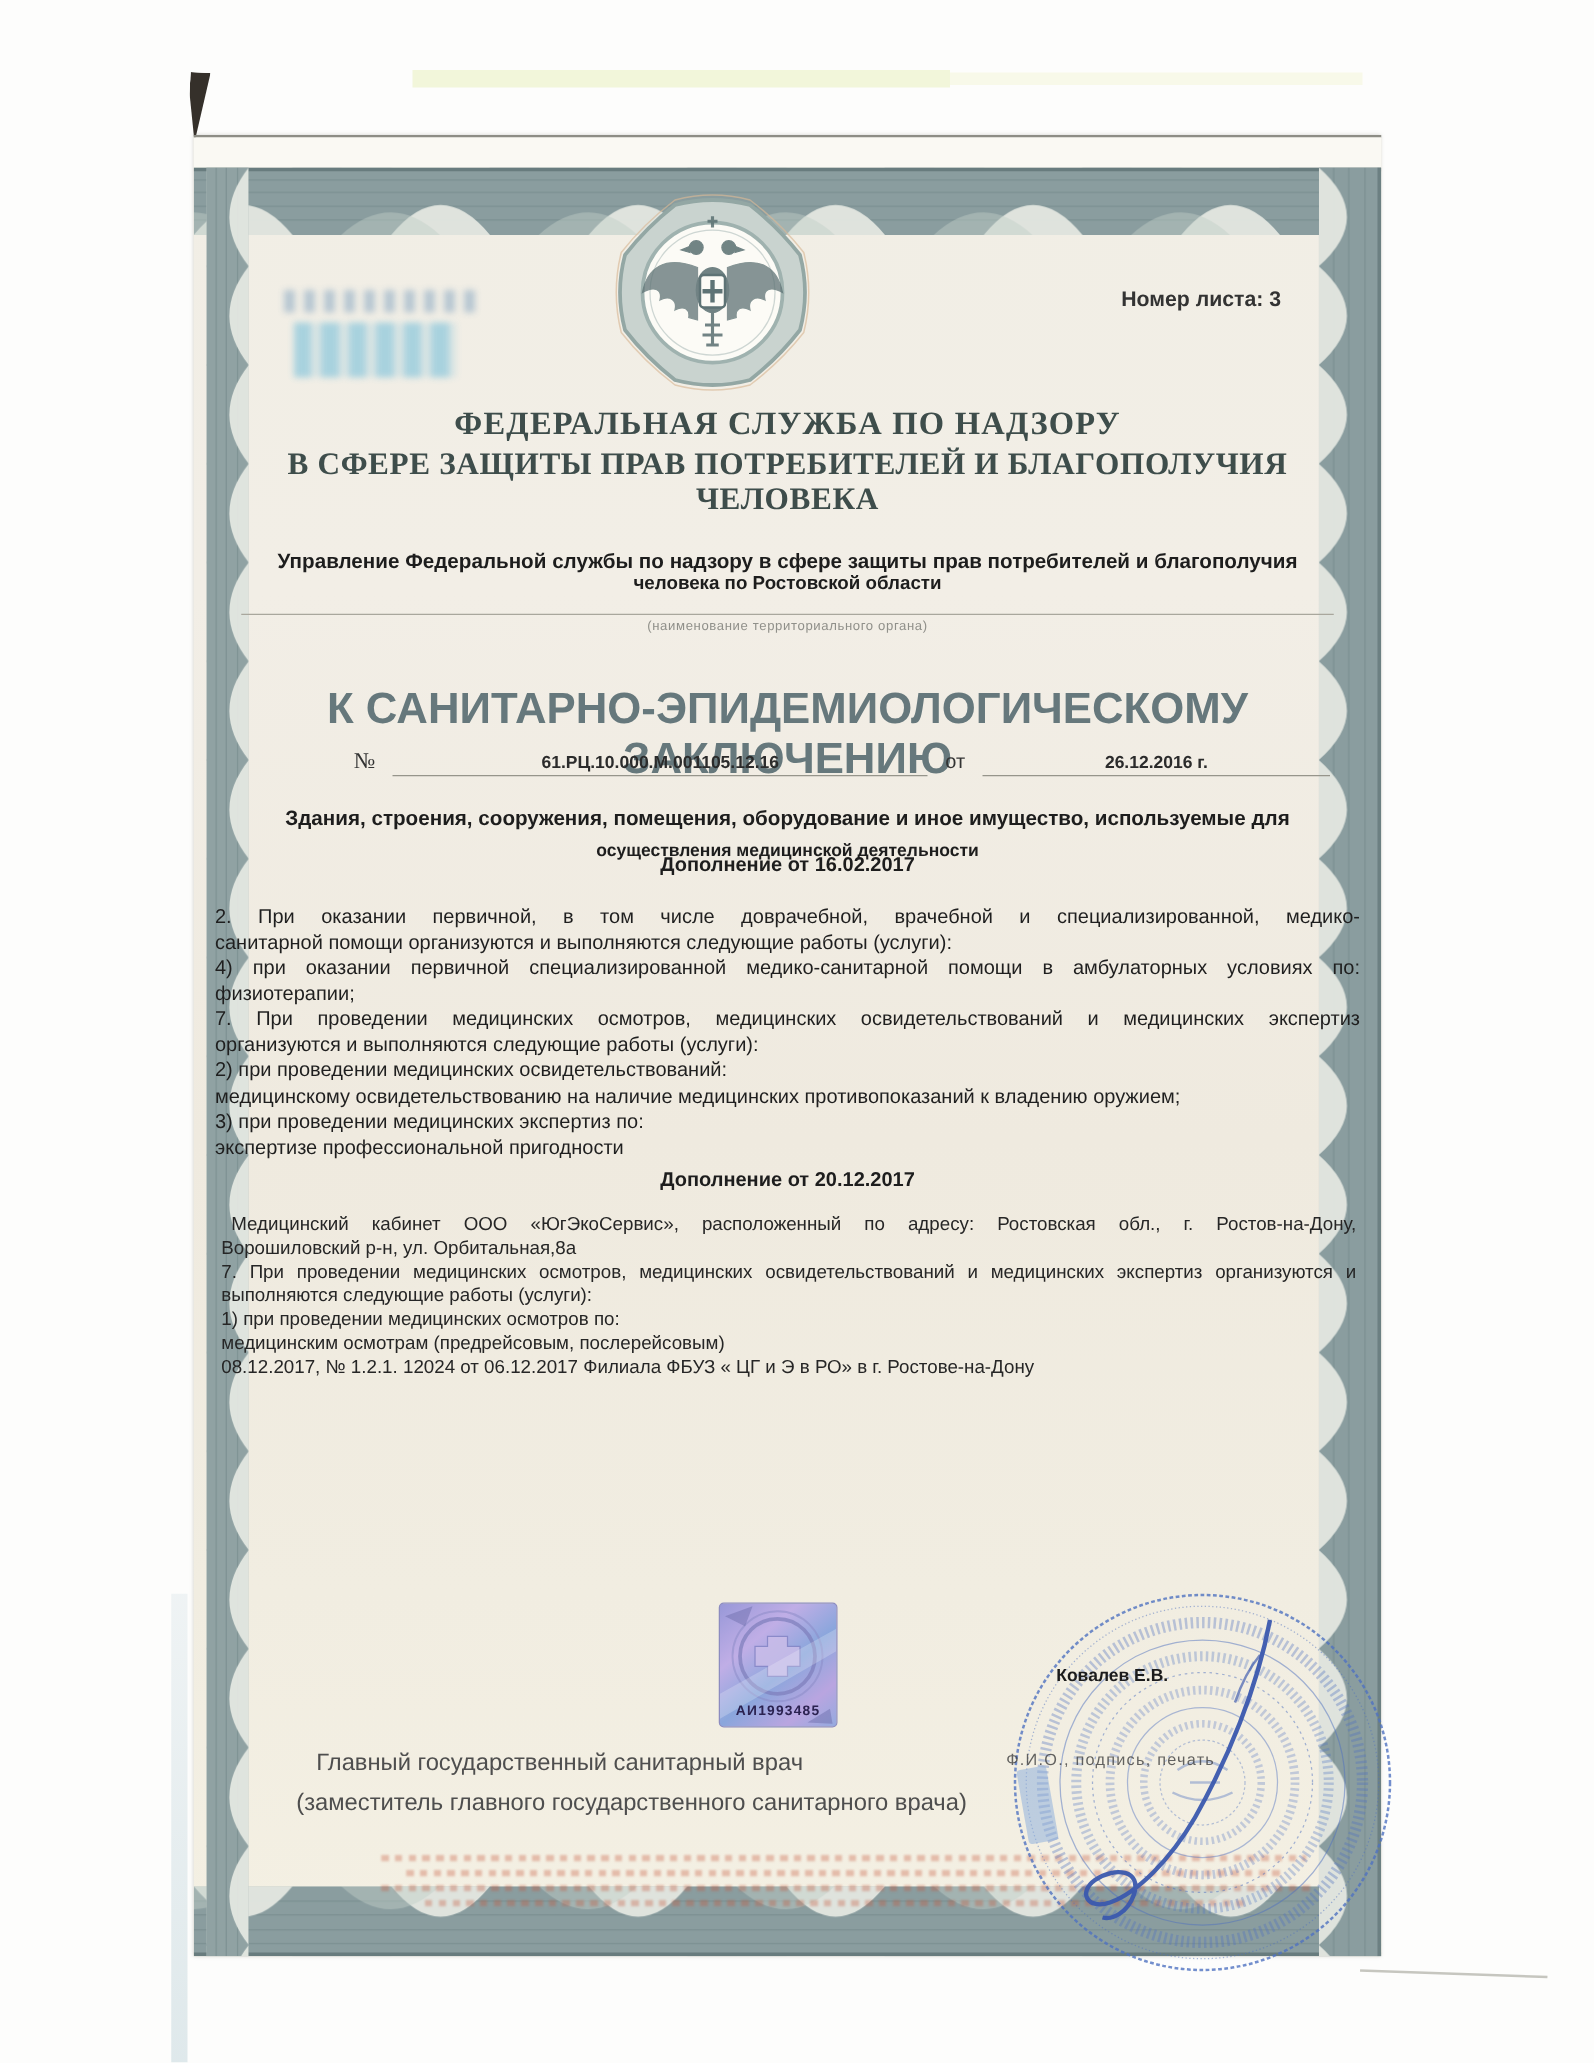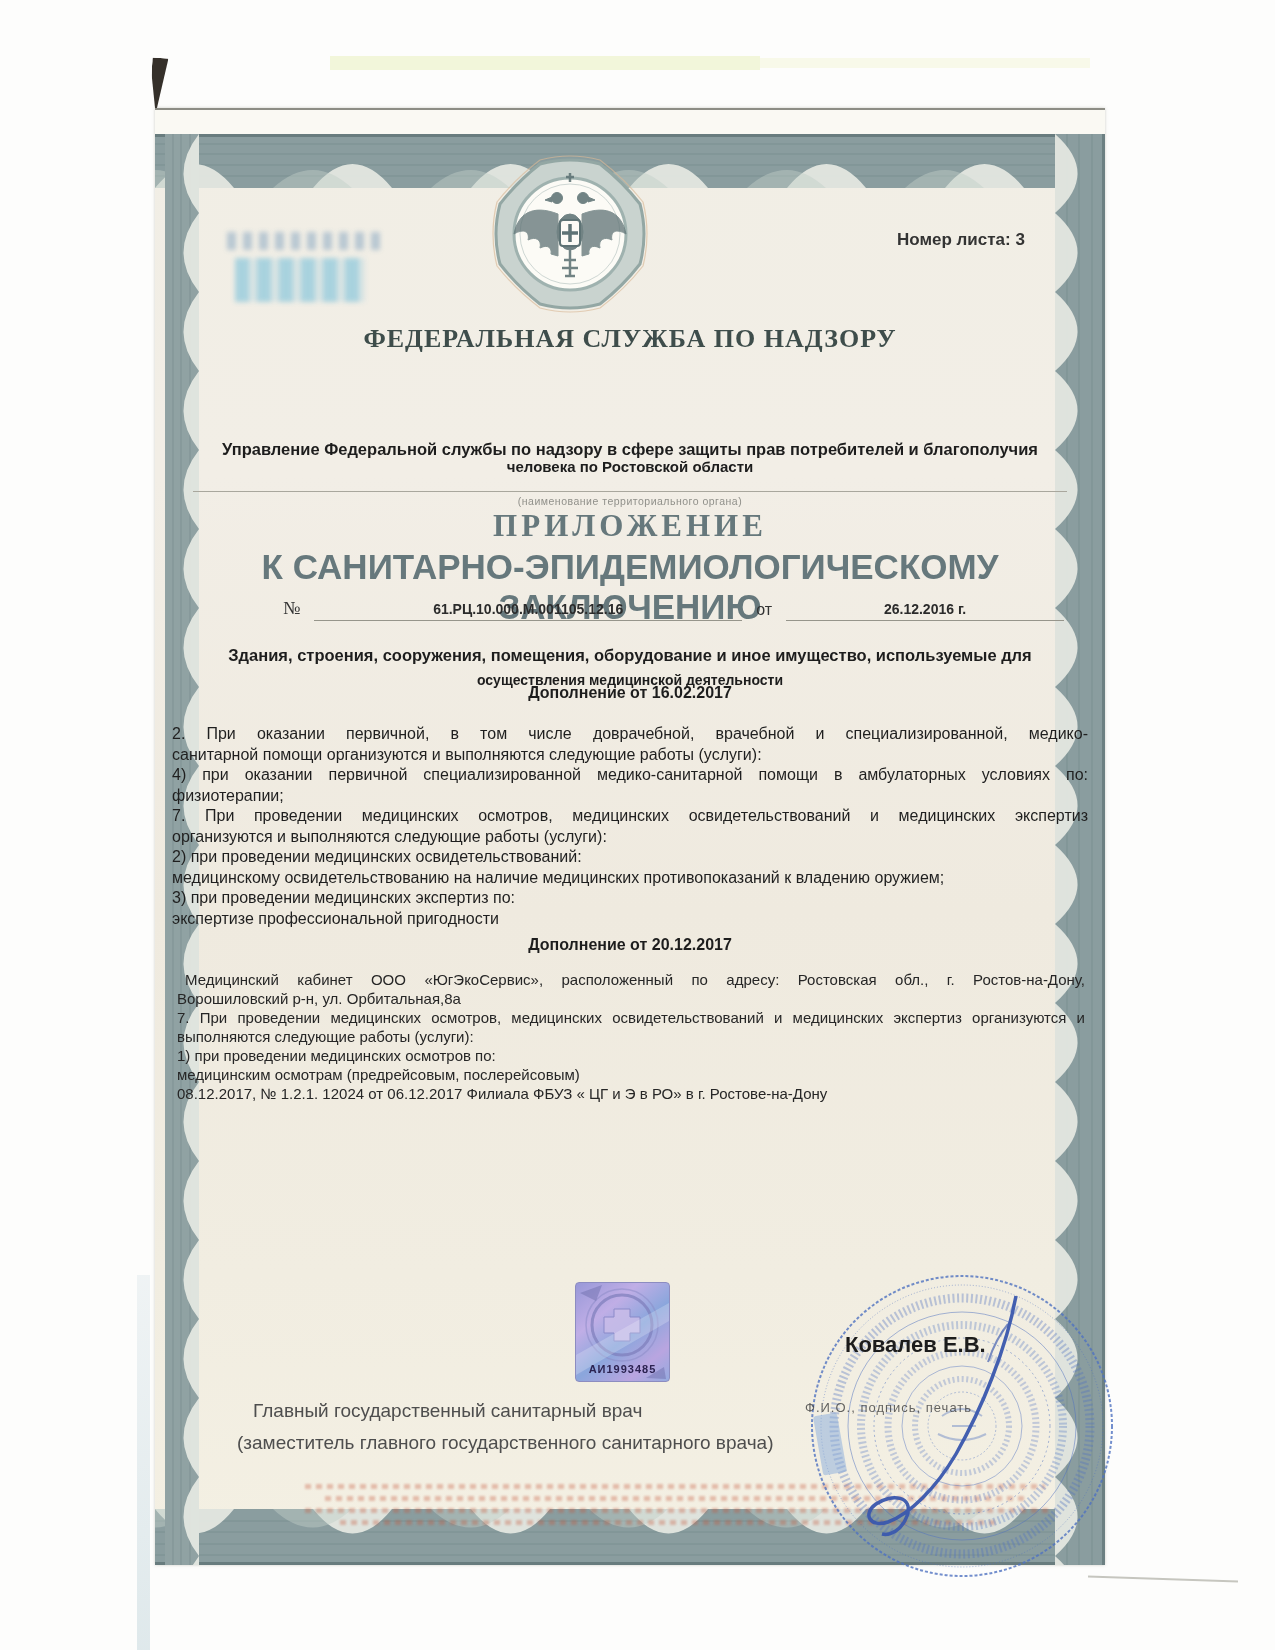--- a/index.html
+++ b/index.html
@@ -68,21 +68,21 @@
   .para2 { left:22px; top:860px; width:908px; font-size:15px; line-height:19px; color:#262626; }
   .jl { text-align:justify; text-align-last:justify; }
   .ind { text-indent:8px; }
 
   .holo { left:420px; top:1172px; width:93px; height:98px; border-radius:4px;
     border:1px solid #8c8cc0; overflow:hidden; z-index:4;
     background:linear-gradient(140deg,#9898d8 0%,#c0aee6 30%,#8aa6dc 55%,#b9a5e0 80%,#95aadf 100%); }
   .holo-code { position:absolute; left:0; bottom:6px; width:100%; text-align:center;
     font-size:11px; font-weight:bold; color:#2b2250; letter-spacing:1px; }
 
-  .signer-name { left:690px; top:1222px; font-weight:bold; font-size:22px; color:#1c1c1c; z-index:6; }
+  .signer-name { left:690px; top:1222px; font-weight:bold; font-size:14px; color:#1c1c1c; z-index:6; }
   .round-stamp { left:647px; top:1156px; z-index:5; }
   .stamp-caption { left:650px; top:1290px; width:318px; text-align:left; font-size:13px;
     color:#3f3f3f; opacity:.8; letter-spacing:1px; z-index:6; }
 
   .pos1 { left:98px; top:1290px; font-size:19px; color:#4e4e4e; }
   .pos2 { left:82px; top:1322px; font-size:19px; color:#4e4e4e; }
 
   .micro { height:5px; filter:blur(.8px); z-index:3;
     background:repeating-linear-gradient(90deg, rgba(198,86,58,.33) 0 6px, transparent 6px 11px); }
   .m1 { left:150px; top:1374px; width:740px; }
@@ -173,27 +173,27 @@
       <path d="M92,68 C118,58 132,68 136,88 C126,82 120,86 122,94 C114,90 108,94 110,102 C102,98 98,102 99,108 L92,110 Z" opacity="0.85"></path>
       <path d="M80,104 v26 M74,114 h12 M72,122 h16 M75,130 h10" stroke-width="2.5" fill="none"></path>
     </g>
     <rect x="70" y="74" width="20" height="26" rx="3" fill="#fcfbf6" stroke="#5e7375" stroke-width="2"></rect>
     <path d="M80,78 v18 M72,87 h16" stroke="#5e7375" stroke-width="3.5" fill="none"></path>
   </svg>
 
   <div class="abs sheet-number">Номер листа: 3</div>
 
   <div class="abs ctr agency1">ФЕДЕРАЛЬНАЯ СЛУЖБА ПО НАДЗОРУ</div>
+  <div class="abs ctr agency2">В СФЕРЕ ЗАЩИТЫ ПРАВ ПОТРЕБИТЕЛЕЙ И БЛАГОПОЛУЧИЯ  ЧЕЛОВЕКА</div>
 
   <div class="abs ctr dept1">Управление Федеральной службы по надзору в сфере защиты прав потребителей и благополучия</div>
   <div class="abs ctr dept2">человека  по Ростовской области</div>
   <div class="abs dept-underline"></div>
   <div class="abs ctr dept-caption">(наименование территориального органа)</div>
 
-  <div class="abs ctr title1">ПРИЛОЖЕНИЕ</div>
   <div class="abs ctr title2">К САНИТАРНО-ЭПИДЕМИОЛОГИЧЕСКОМУ ЗАКЛЮЧЕНИЮ</div>
 
   <div class="abs numrow">
     <span class="numsign">№</span>
     <span class="uline u-num">61.РЦ.10.000.М.001105.12.16</span>
     <span class="ot">от</span>
     <span class="uline u-date">26.12.2016 г.</span>
   </div>
 
   <div class="abs ctr subject1">Здания, строения, сооружения, помещения, оборудование и иное имущество, используемые для</div>

